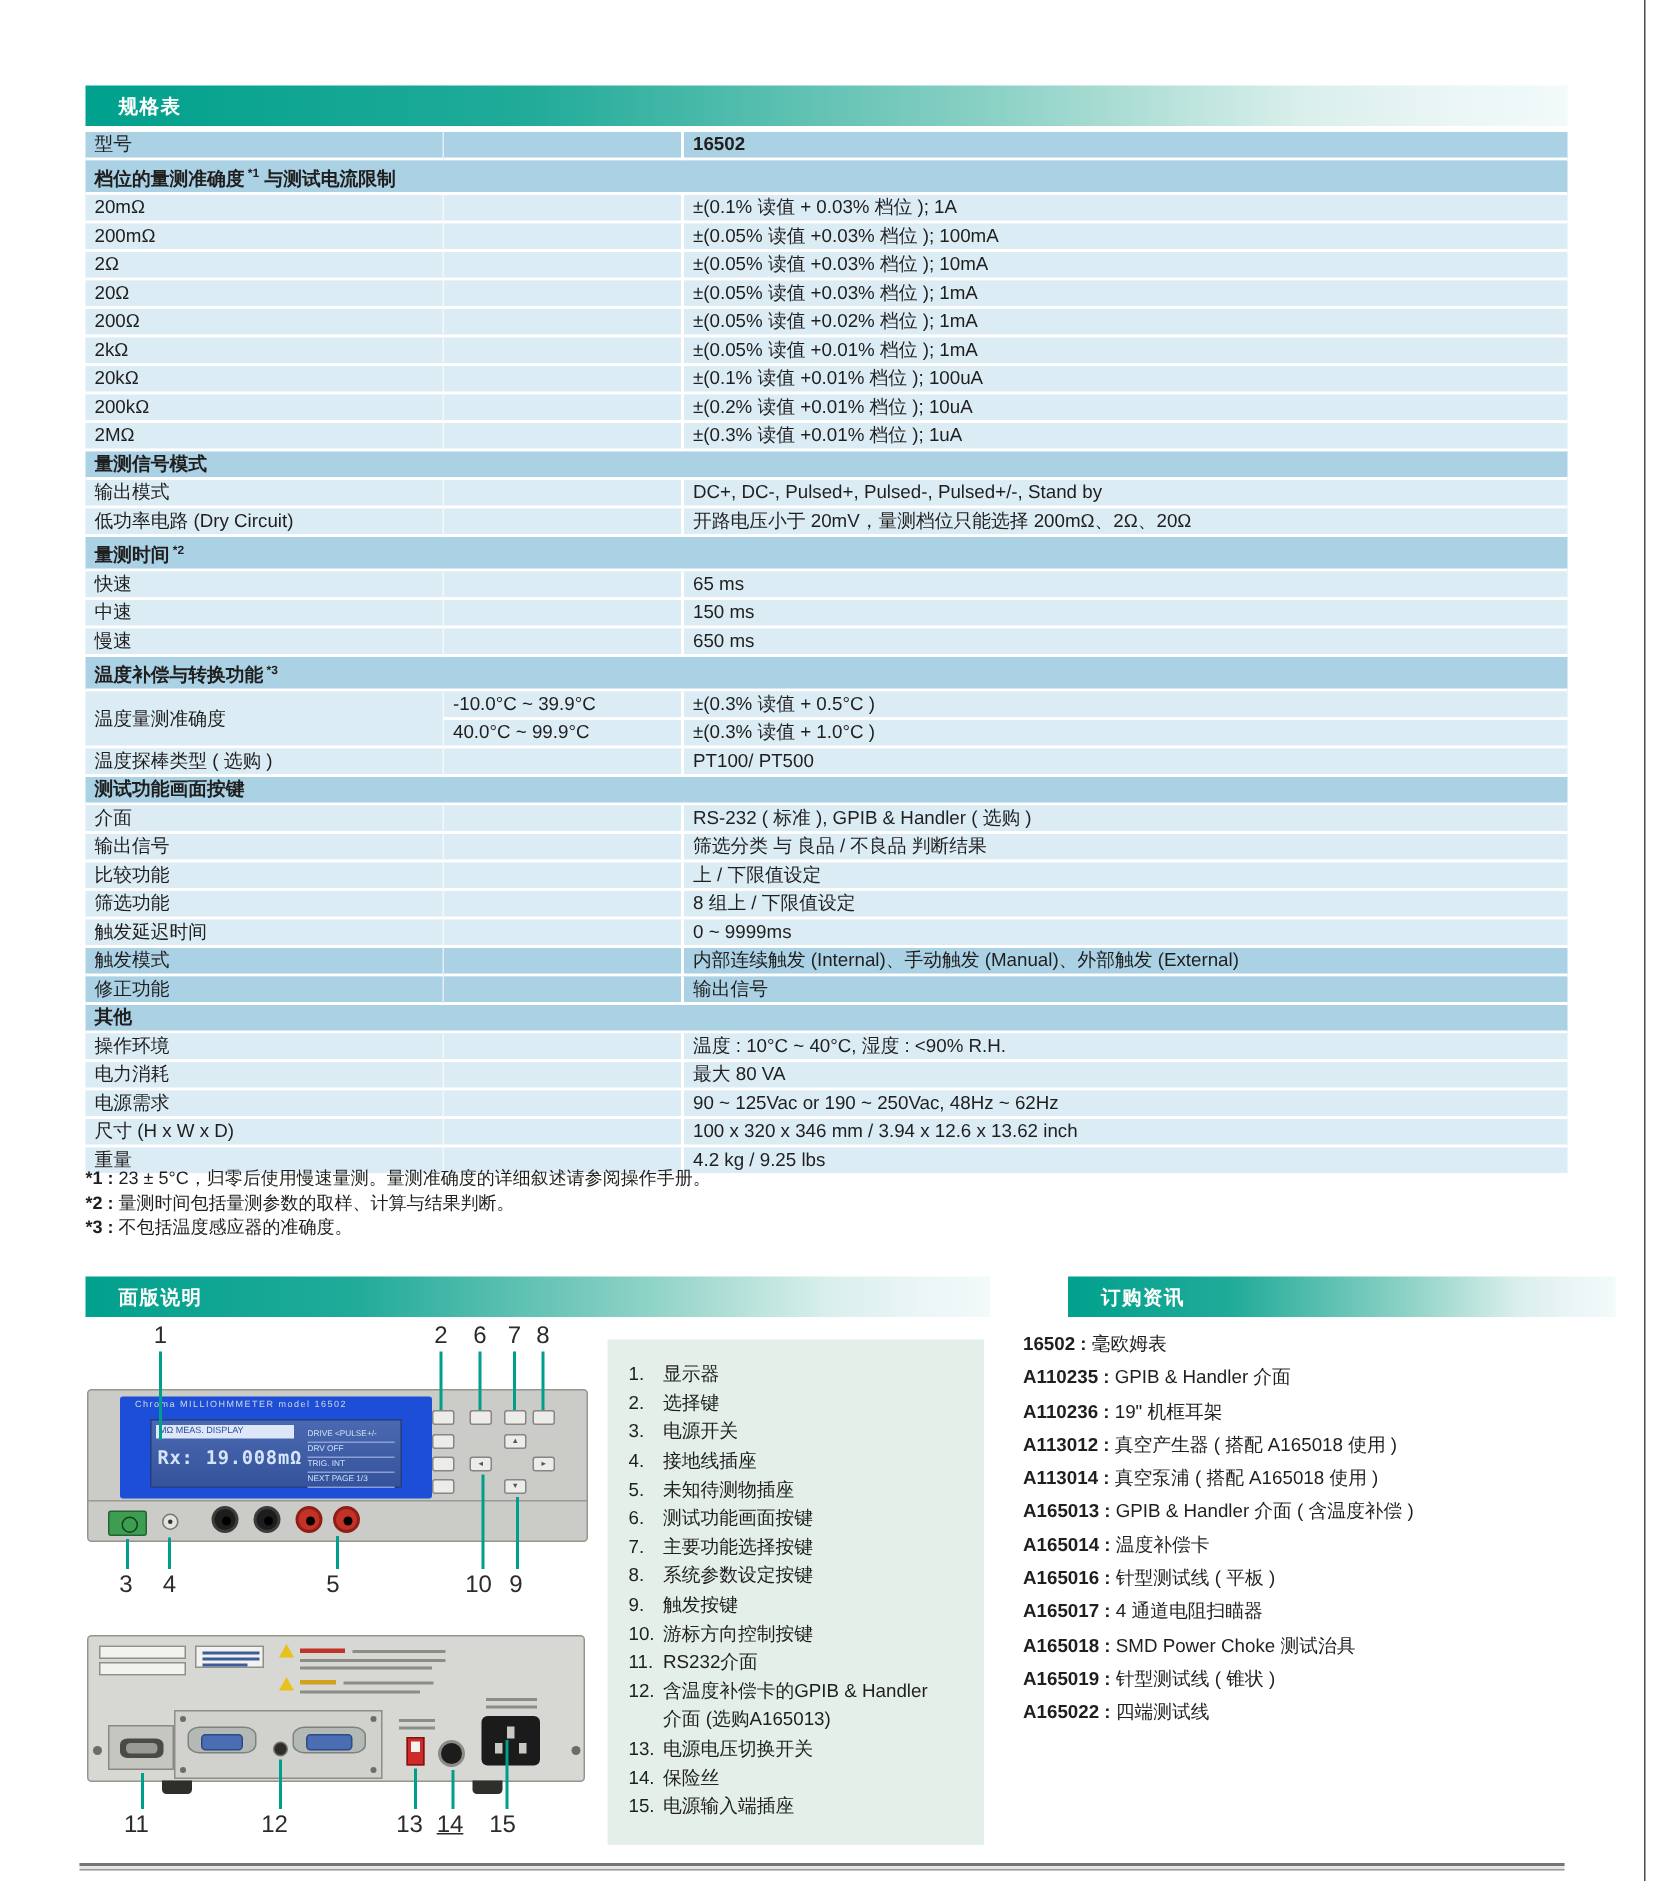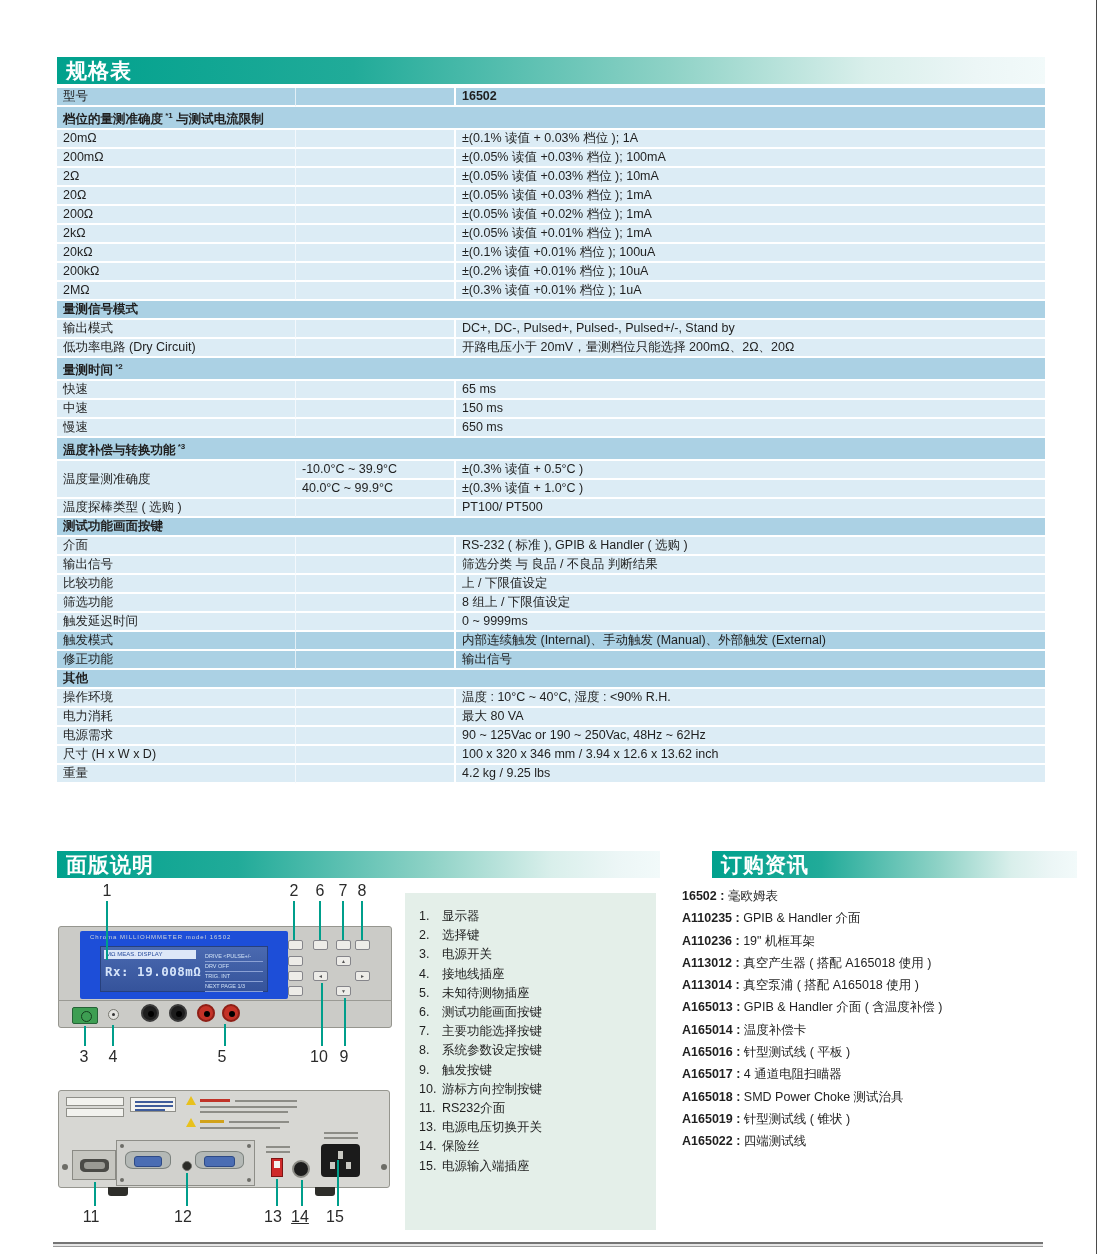--- a/index.html
+++ b/index.html
@@ -1,21 +1,21 @@
 <!DOCTYPE html>
 <html><head>
 <meta charset="utf-8">
 <style>
   html,body{margin:0;padding:0;background:#fff;}
   body{font-family:"Liberation Sans","DejaVu Sans",sans-serif;color:#1f1f1f;}
   #page{position:relative;width:1102px;height:1254px;background:#fff;overflow:hidden;}
 
   .banner{position:absolute;height:27px;line-height:27px;
     background:linear-gradient(to right,#00a18d 0%,#21ab99 30%,#8ed2c6 62%,#d9efeb 82%,#ecf6f6 93%,#f2fafa 100%);
-    color:#fff;font-size:21px;font-weight:bold;padding-left:9px;box-sizing:border-box;letter-spacing:1px;}
+    color:#fff;font-size:13px;font-weight:bold;padding-left:22px;box-sizing:border-box;letter-spacing:1px;}
   #banner-spec{left:57px;top:57px;width:988px;}
   #banner-panel{left:57px;top:851px;width:603px;}
   #banner-order{left:680px;top:851px;width:365px;margin-left:32px;}
 
   
   #spec-table{position:absolute;left:57px;top:88px;width:988px;border-collapse:separate;border-spacing:0;table-layout:fixed;}
   #spec-table td{height:17px;line-height:17px;padding:0 6px;font-size:12.5px;
     border-bottom:2px solid #fff;overflow:hidden;white-space:nowrap;}
   #spec-table td.c1{border-right:1px solid rgba(255,255,255,.65);}
   #spec-table td.c2{border-right:2px solid #fff;}
@@ -261,20 +261,25 @@
           <td class="c3">100 x 320 x 346 mm / 3.94 x 12.6 x 13.62 inch</td>
         </tr>
         <tr class="light">
           <td class="c1">重量</td>
           <td class="c2"></td>
           <td class="c3">4.2 kg / 9.25 lbs</td>
         </tr>
       </tbody>
   </table>
 
+  <div id="footnotes">
+      <div><b>*1 : </b><span>23 ± 5°C，归零后使用慢速量测。量测准确度的详细叙述请参阅操作手册。</span></div>
+      <div><b>*2 : </b><span>量测时间包括量测参数的取样、计算与结果判断。</span></div>
+      <div><b>*3 : </b><span>不包括温度感应器的准确度。</span></div>
+    </div>
 
   <div id="banner-panel" class="banner"><span>面版说明</span></div>
   <div id="banner-order" class="banner"><span>订购资讯</span></div>
 
   <div id="order-list">
       <div class="oi"><span class="code">16502 :</span><span> 毫欧姆表</span></div>
       <div class="oi"><span class="code">A110235 :</span><span> GPIB &amp; Handler 介面</span></div>
       <div class="oi"><span class="code">A110236 :</span><span> 19" 机框耳架</span></div>
       <div class="oi"><span class="code">A113012 :</span><span> 真空产生器 ( 搭配 A165018 使用 )</span></div>
       <div class="oi"><span class="code">A113014 :</span><span> 真空泵浦 ( 搭配 A165018 使用 )</span></div>
@@ -324,20 +329,25 @@
         <span class="pn">9.</span>
         <span class="pt">触发按键</span>
       </div>
       <div class="pi">
         <span class="pn">10.</span>
         <span class="pt">游标方向控制按键</span>
       </div>
       <div class="pi">
         <span class="pn">11.</span>
         <span class="pt">RS232介面</span>
+      </div>
+      <div class="pi">
+        <span class="pn">12.</span>
+        <span class="pt">含温度补偿卡的GPIB &amp; Handler
+介面 (选购A165013)</span>
       </div>
       <div class="pi">
         <span class="pn">13.</span>
         <span class="pt">电源电压切换开关</span>
       </div>
       <div class="pi">
         <span class="pn">14.</span>
         <span class="pt">保险丝</span>
       </div>
       <div class="pi">

